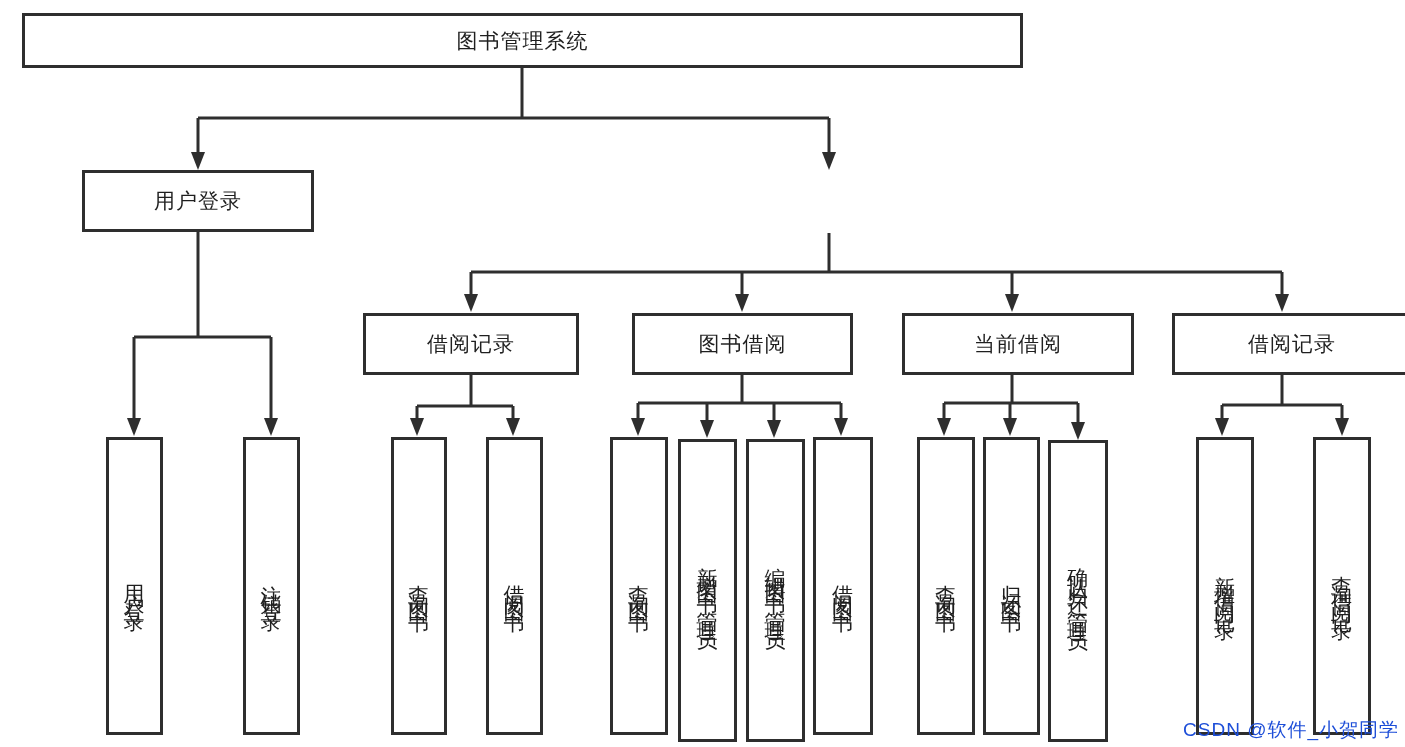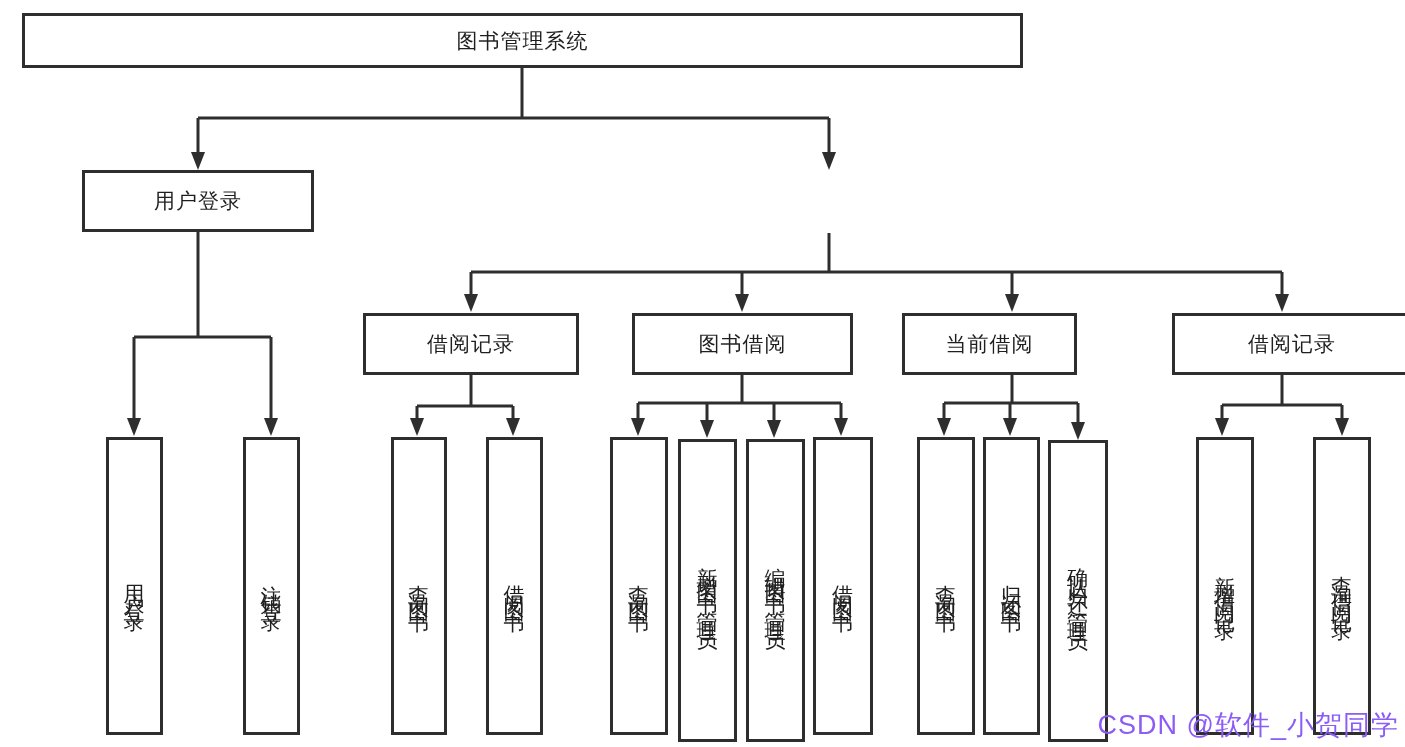--- a/index.html
+++ b/index.html
@@ -11,22 +11,22 @@
   .hbox,.vbox{
     position:absolute;background:#ffffff;border:3px solid #2e2e2e;box-sizing:border-box;
     display:flex;align-items:center;justify-content:center;
   }
   .hbox .lbl{font-size:21px;letter-spacing:1px;white-space:nowrap;}
   .vbox .vlbl{
     writing-mode:vertical-rl;text-orientation:mixed;
     font-size:21px;line-height:1;letter-spacing:9px;white-space:nowrap;
   }
   .watermark{
-    position:absolute;right:6px;bottom:4px;font-size:27px;
-    color:#8b5cf6;letter-spacing:1px;white-space:nowrap;
+    position:absolute;right:6px;bottom:4px;font-size:19px;
+    color:#1d4ed8;letter-spacing:1px;white-space:nowrap;
   }
 </style>
 </head>
 <body>
 
 <div class="stage">
 
   <svg class="connectors" width="1405" height="747" viewBox="0 0 1405 747" aria-hidden="true">
     <path fill="none" stroke="#2e2e2e" stroke-width="3" d="
       M522 68 V118 M198 118 H829 M198 118 V154 M829 118 V154
@@ -66,21 +66,21 @@
   <div class="hbox" style="left:82px;top:170px;width:232px;height:62px">
     <span class="lbl">用户登录</span>
   </div>
 
   <div class="hbox" style="left:363px;top:313px;width:216px;height:62px">
     <span class="lbl">借阅记录</span>
   </div>
   <div class="hbox" style="left:632px;top:313px;width:221px;height:62px">
     <span class="lbl">图书借阅</span>
   </div>
-  <div class="hbox" style="left:902px;top:313px;width:175px;height:62px">
+  <div class="hbox" style="left:902px;top:313px;width:232px;height:62px">
     <span class="lbl">当前借阅</span>
   </div>
   <div class="hbox" style="left:1172px;top:313px;width:240px;height:62px">
     <span class="lbl">借阅记录</span>
   </div>
 
   <div class="vbox" style="left:106px;top:437px;width:57px;height:298px">
     <span class="vlbl">用户登录</span>
   </div>
   <div class="vbox" style="left:243px;top:437px;width:57px;height:298px">

